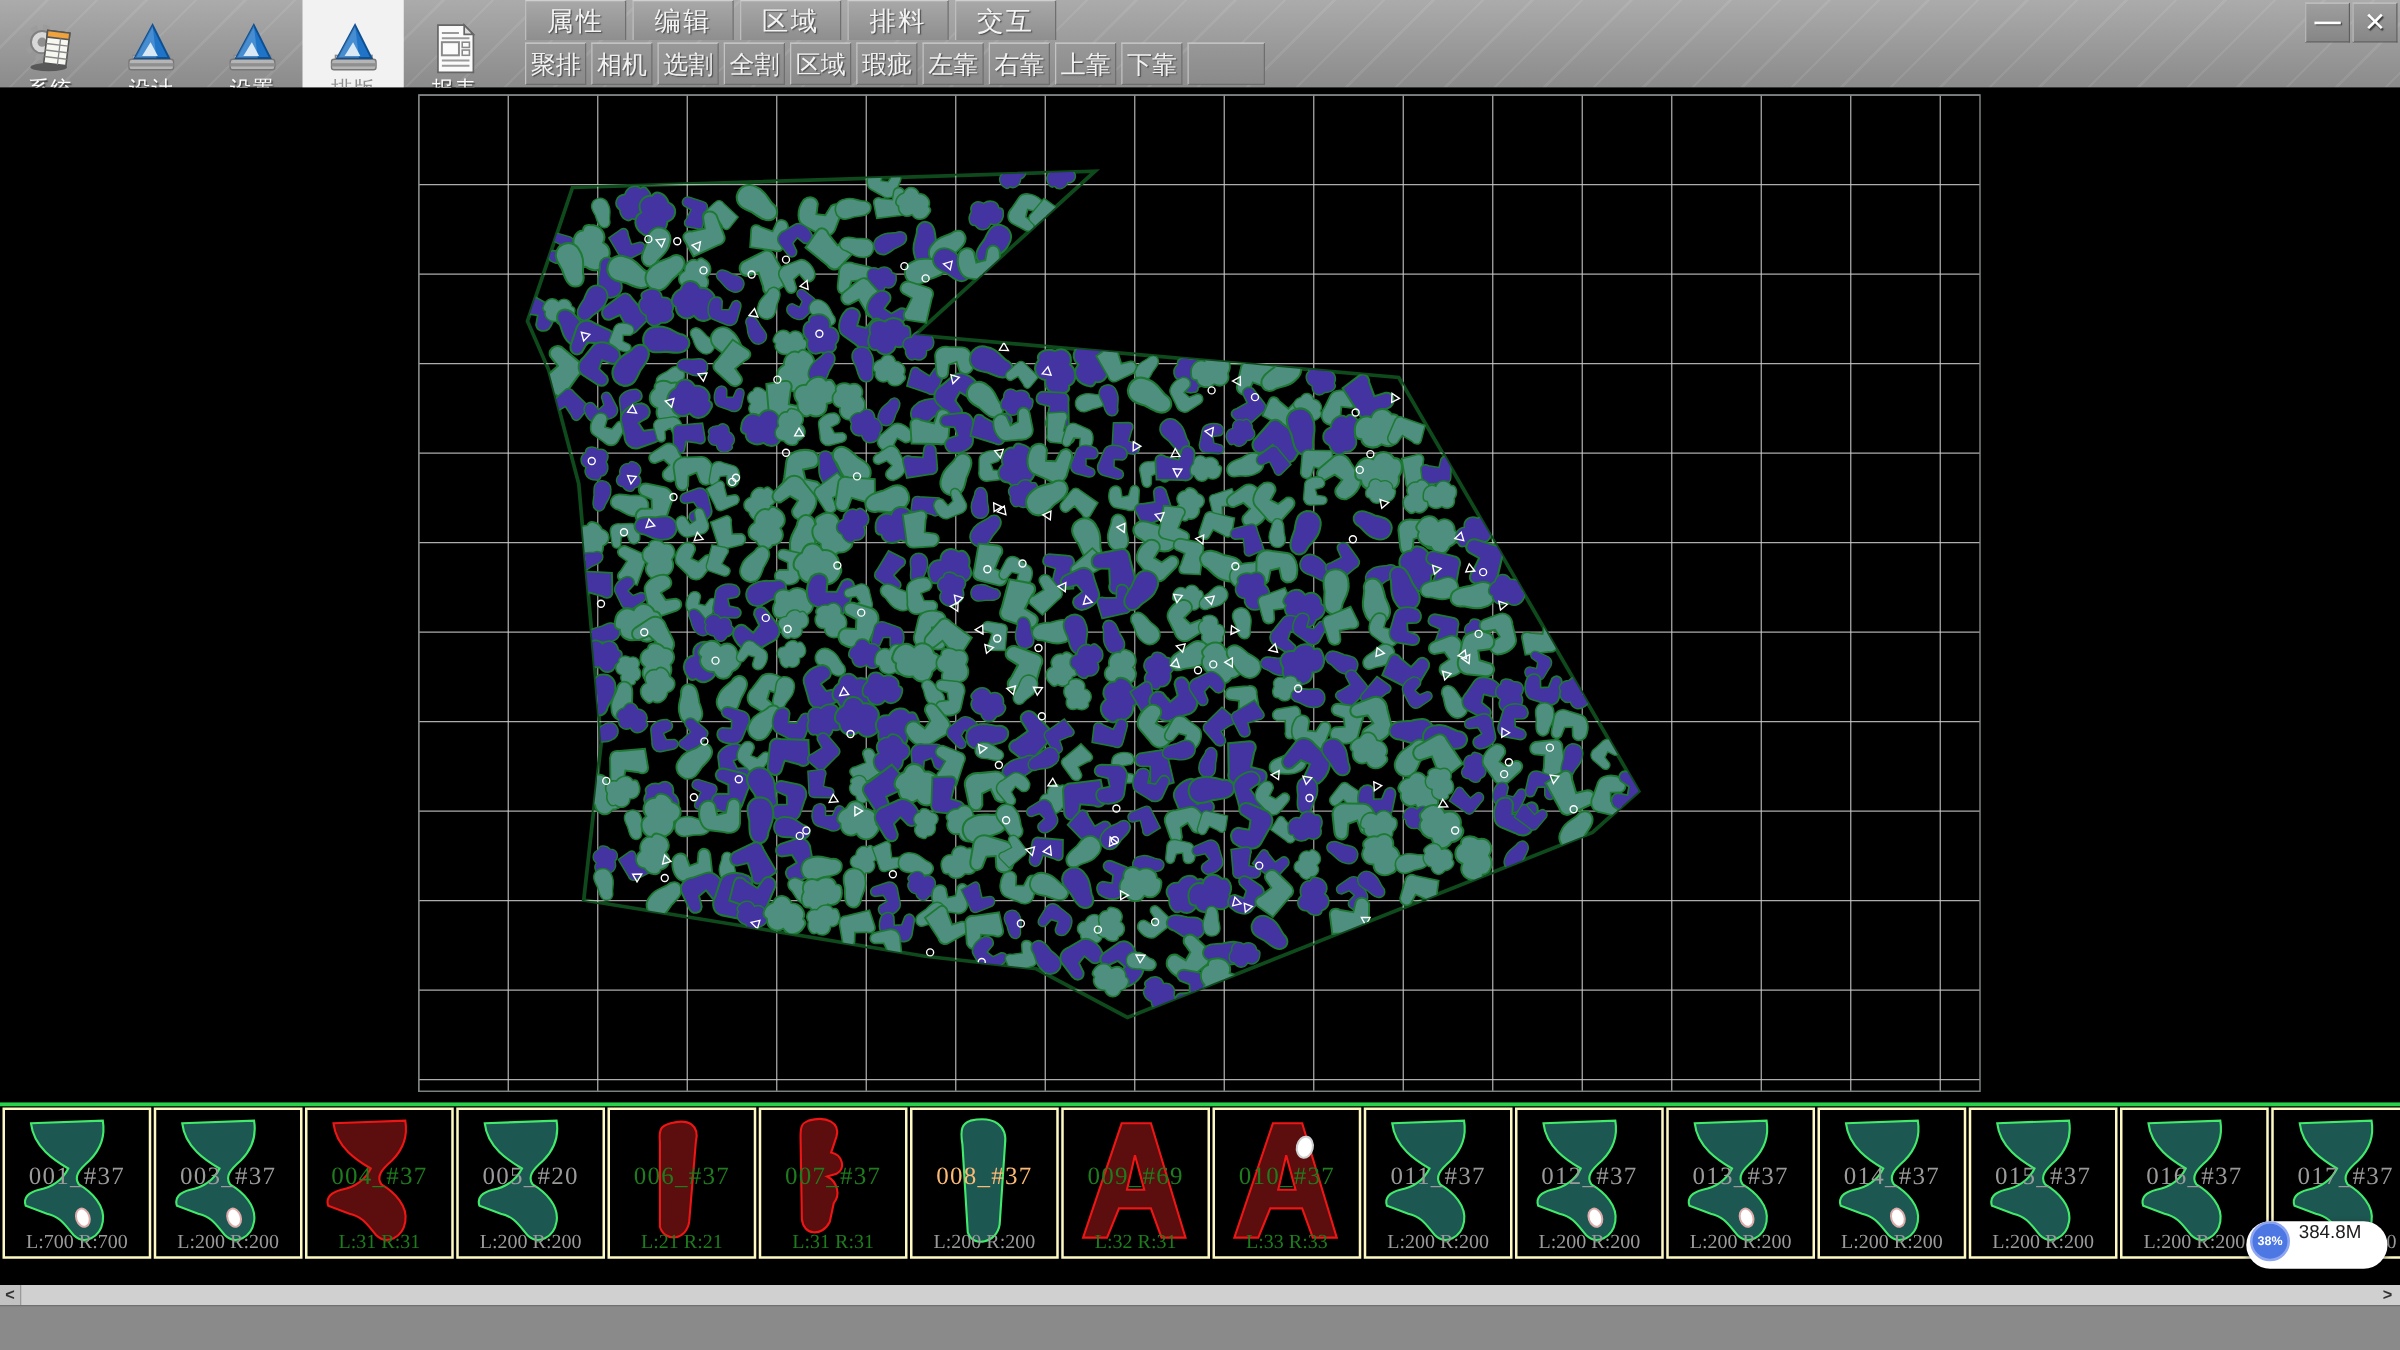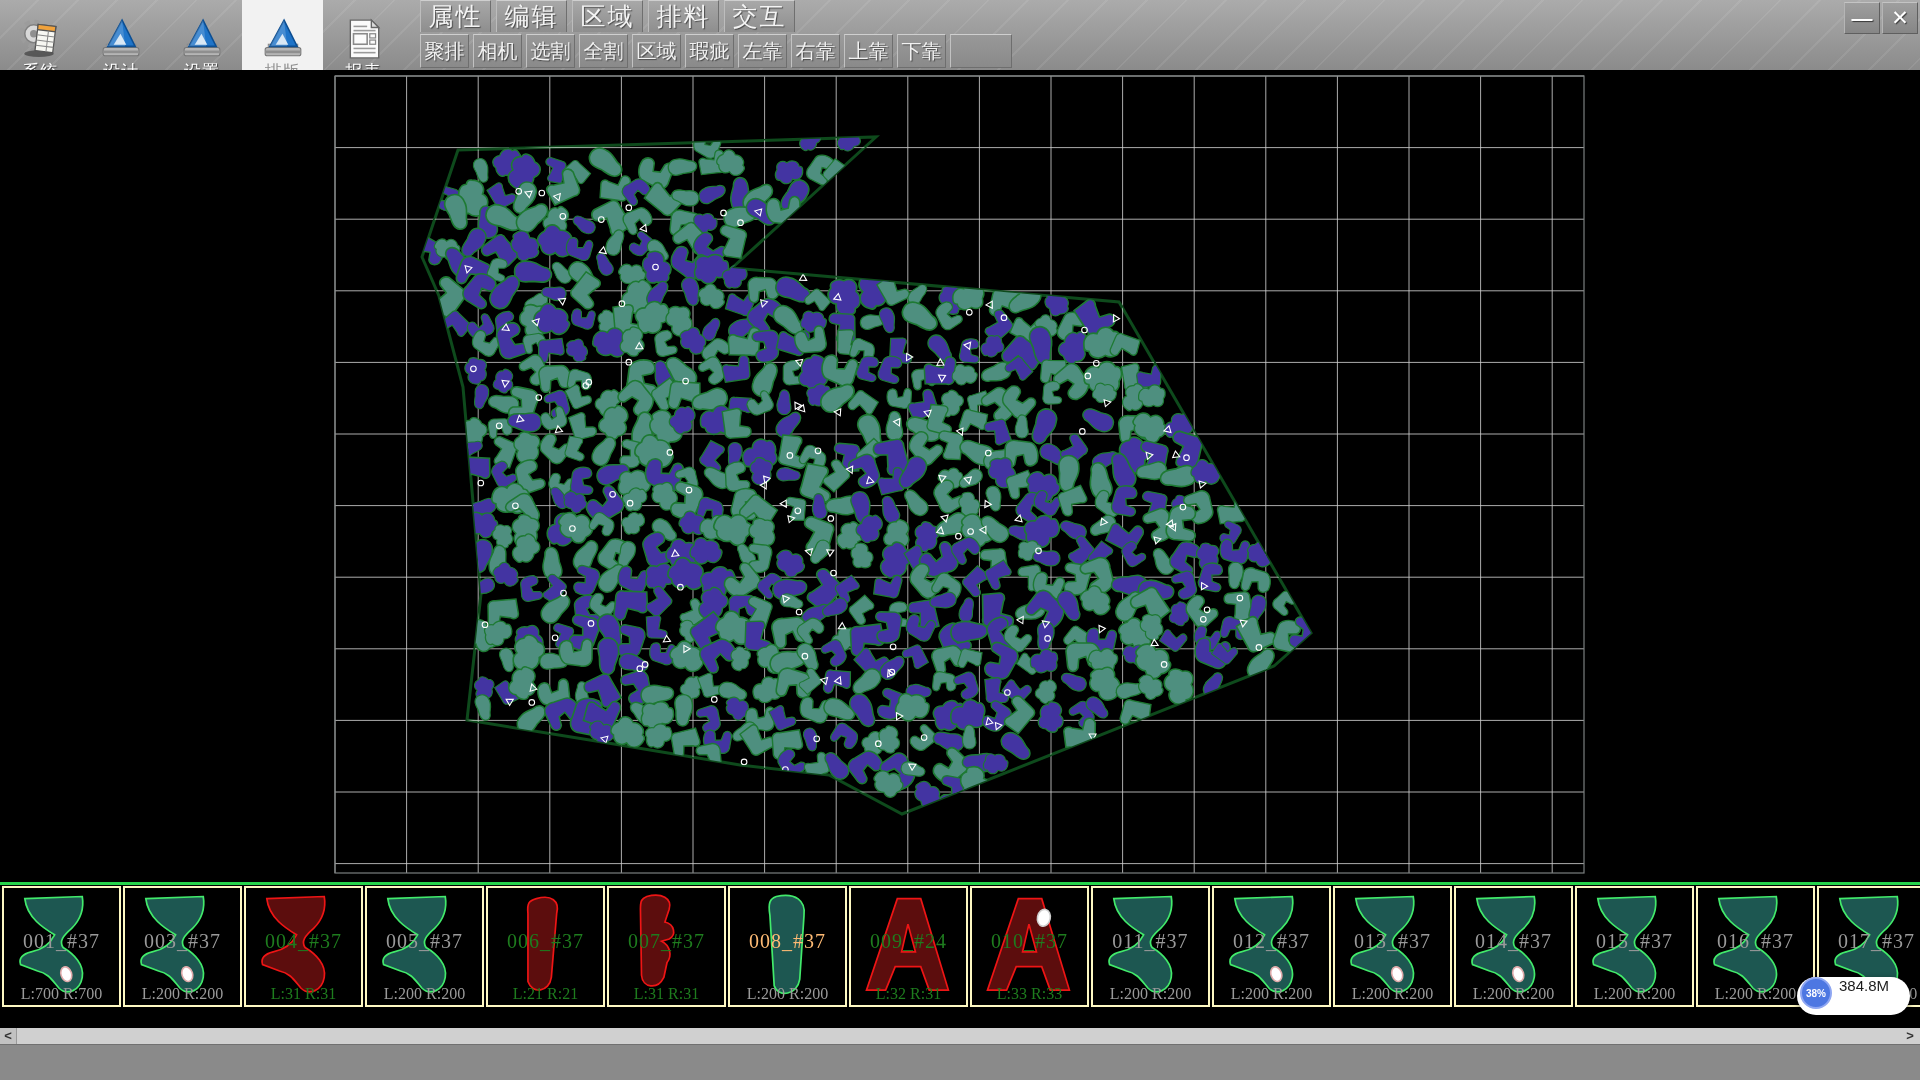--- a/index.html
+++ b/index.html
@@ -15,22 +15,22 @@
   .iconbar{position:absolute;left:0;top:0;height:70px;display:flex;z-index:3;}
   .icon-tile{width:80.8px;height:70px;display:flex;flex-direction:column;align-items:center;
      justify-content:flex-start;padding-top:17px;box-sizing:border-box;cursor:pointer;}
   .icon-tile.active{background:#f2f2f2;}
   .icon-tile svg{width:42px;height:44px;flex:0 0 auto;}
   .icon-label{font-size:17px;color:#ffffff;line-height:20px;margin-top:1px;
      text-shadow:1px 1px 1px rgba(40,40,40,.8);letter-spacing:1px;}
   .icon-tile.active .icon-label{color:#8f8f8f;text-shadow:none;}
   .menus{position:absolute;left:420px;top:0;z-index:3;}
   .menu-row1{display:flex;}
-  .tab-btn{width:71px;height:32px;margin-right:5px;display:flex;align-items:center;justify-content:center;
-     font-size:25px;color:#f4f4f4;letter-spacing:2px;cursor:pointer;
+  .tab-btn{width:81px;height:32px;margin-right:5px;display:flex;align-items:center;justify-content:center;
+     font-size:21px;color:#f4f4f4;letter-spacing:2px;cursor:pointer;
      background:linear-gradient(#a8a8a8,#8e8e8e);
      border:1px solid;border-color:#cfcfcf #6f6f6f #7a7a7a #bdbdbd;border-bottom:none;
      text-shadow:1px 1px 1px rgba(50,50,50,.75);box-sizing:border-box;}
   .menu-row2{display:flex;margin-top:2px;}
   .tool-btn{width:49px;height:34px;margin-right:4px;display:flex;align-items:center;justify-content:center;
      font-size:20px;color:#f2f2f2;cursor:pointer;
      background:linear-gradient(#989898,#8a8a8a);
      border:1px solid;border-color:#cfcfcf #6e6e6e #6e6e6e #c2c2c2;
      text-shadow:1px 1px 1px rgba(50,50,50,.75);box-sizing:border-box;}
   .tool-blank{width:62px;cursor:default;}
@@ -981,21 +981,21 @@
           <svg viewBox="0 0 105 110" preserveAspectRatio="xMidYMid meet">
             <path d="M18,10 L72,8 C74,20 70,30 62,38 C54,45 50,50 54,56 C64,62 74,72 72,84 C70,96 58,102 50,94 C44,87 40,80 30,78 L14,72 C12,66 16,62 24,60 C34,58 42,52 46,44 C36,38 20,28 18,10 Z" fill="#5c0d0d" stroke="#ee1515" stroke-width="1.6"></path>
           </svg>
           <div class="thumb-id" style="color: rgb(30, 124, 30);">004_#37</div>
           <div class="thumb-lr" style="color: rgb(30, 124, 30);">L:31 R:31</div>
         </div>
         <div class="thumb-tile">
           <svg viewBox="0 0 105 110" preserveAspectRatio="xMidYMid meet">
             <path d="M18,10 L72,8 C74,20 70,30 62,38 C54,45 50,50 54,56 C64,62 74,72 72,84 C70,96 58,102 50,94 C44,87 40,80 30,78 L14,72 C12,66 16,62 24,60 C34,58 42,52 46,44 C36,38 20,28 18,10 Z" fill="#1d5751" stroke="#42ea6b" stroke-width="1.6"></path>
           </svg>
-          <div class="thumb-id" style="color: rgb(154, 154, 154);">005_#37</div>
+          <div class="thumb-id" style="color: rgb(154, 154, 154);">005_#20</div>
           <div class="thumb-lr" style="color: rgb(154, 154, 154);">L:200 R:200</div>
         </div>
         <div class="thumb-tile">
           <svg viewBox="0 0 105 110" preserveAspectRatio="xMidYMid meet">
             <path d="M44,10 C58,6 66,12 63,24 L58,84 C56,98 40,100 36,88 L36,24 C35,14 37,12 44,10 Z" fill="#5c0d0d" stroke="#ee1515" stroke-width="1.6"></path>
           </svg>
           <div class="thumb-id" style="color: rgb(30, 124, 30);">006_#37</div>
           <div class="thumb-lr" style="color: rgb(30, 124, 30);">L:21 R:21</div>
         </div>
         <div class="thumb-tile">
@@ -1009,21 +1009,21 @@
           <svg viewBox="0 0 105 110" preserveAspectRatio="xMidYMid meet">
             <path d="M42,8 C60,4 70,12 68,26 L64,86 C62,100 44,104 40,92 L36,26 C34,14 36,10 42,8 Z" fill="#1d5751" stroke="#42ea6b" stroke-width="1.6"></path>
           </svg>
           <div class="thumb-id" style="color: #fdba74; text-align: center;">008_#37</div>
           <div class="thumb-lr" style="color: rgb(154, 154, 154);">L:200 R:200</div>
         </div>
         <div class="thumb-tile">
           <svg viewBox="0 0 105 110" preserveAspectRatio="xMidYMid meet">
             <path fill-rule="evenodd" d="M42,10 L64,10 L90,96 L72,96 L64,74 L40,74 L31,96 L13,96 Z M46,60 L59,60 L52,34 Z" fill="#5c0d0d" stroke="#ee1515" stroke-width="1.6"></path>
           </svg>
-          <div class="thumb-id" style="color: rgb(30, 124, 30);">009_#24</div>
+          <div class="thumb-id" style="color: rgb(30, 124, 30);">009_#69</div>
           <div class="thumb-lr" style="color: rgb(30, 124, 30);">L:32 R:31</div>
         </div>
         <div class="thumb-tile">
           <svg viewBox="0 0 105 110" preserveAspectRatio="xMidYMid meet">
             <path fill-rule="evenodd" d="M42,10 L64,10 L90,96 L72,96 L64,74 L40,74 L31,96 L13,96 Z M46,60 L59,60 L52,34 Z" fill="#5c0d0d" stroke="#ee1515" stroke-width="1.6"></path>
             <ellipse cx="66" cy="28" rx="6" ry="8" transform="rotate(12 66 28)" fill="#ffffff" stroke="#cfcfcf" stroke-width="1.5"></ellipse>
           </svg>
           <div class="thumb-id" style="color: rgb(30, 124, 30);">010_#37</div>
           <div class="thumb-lr" style="color: rgb(30, 124, 30);">L:33 R:33</div>
         </div>

